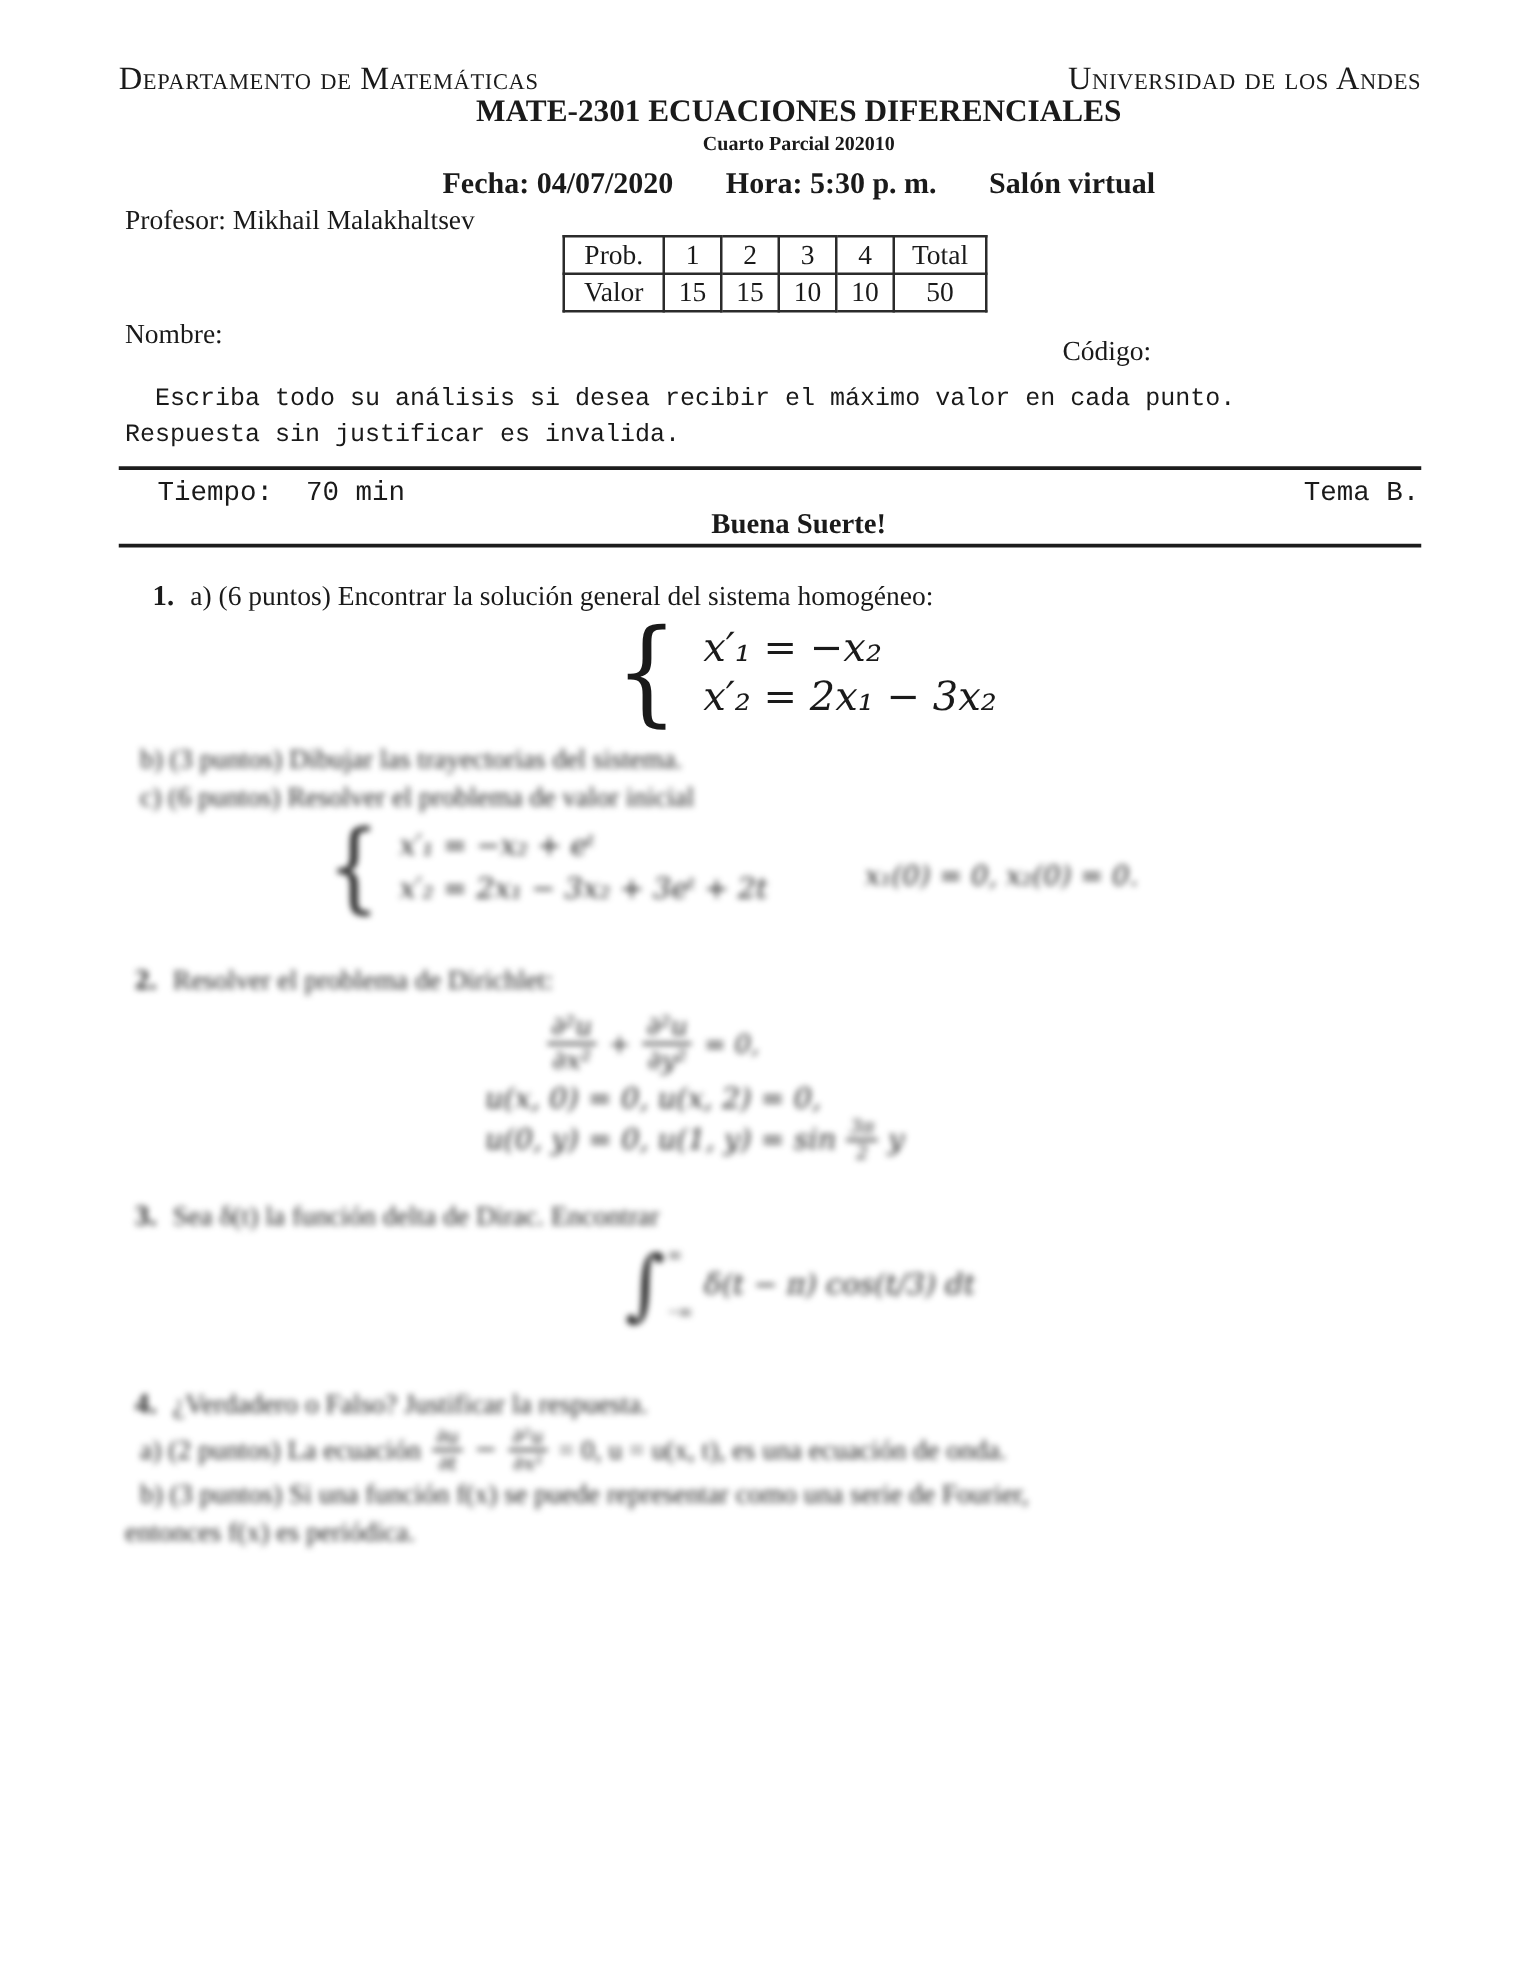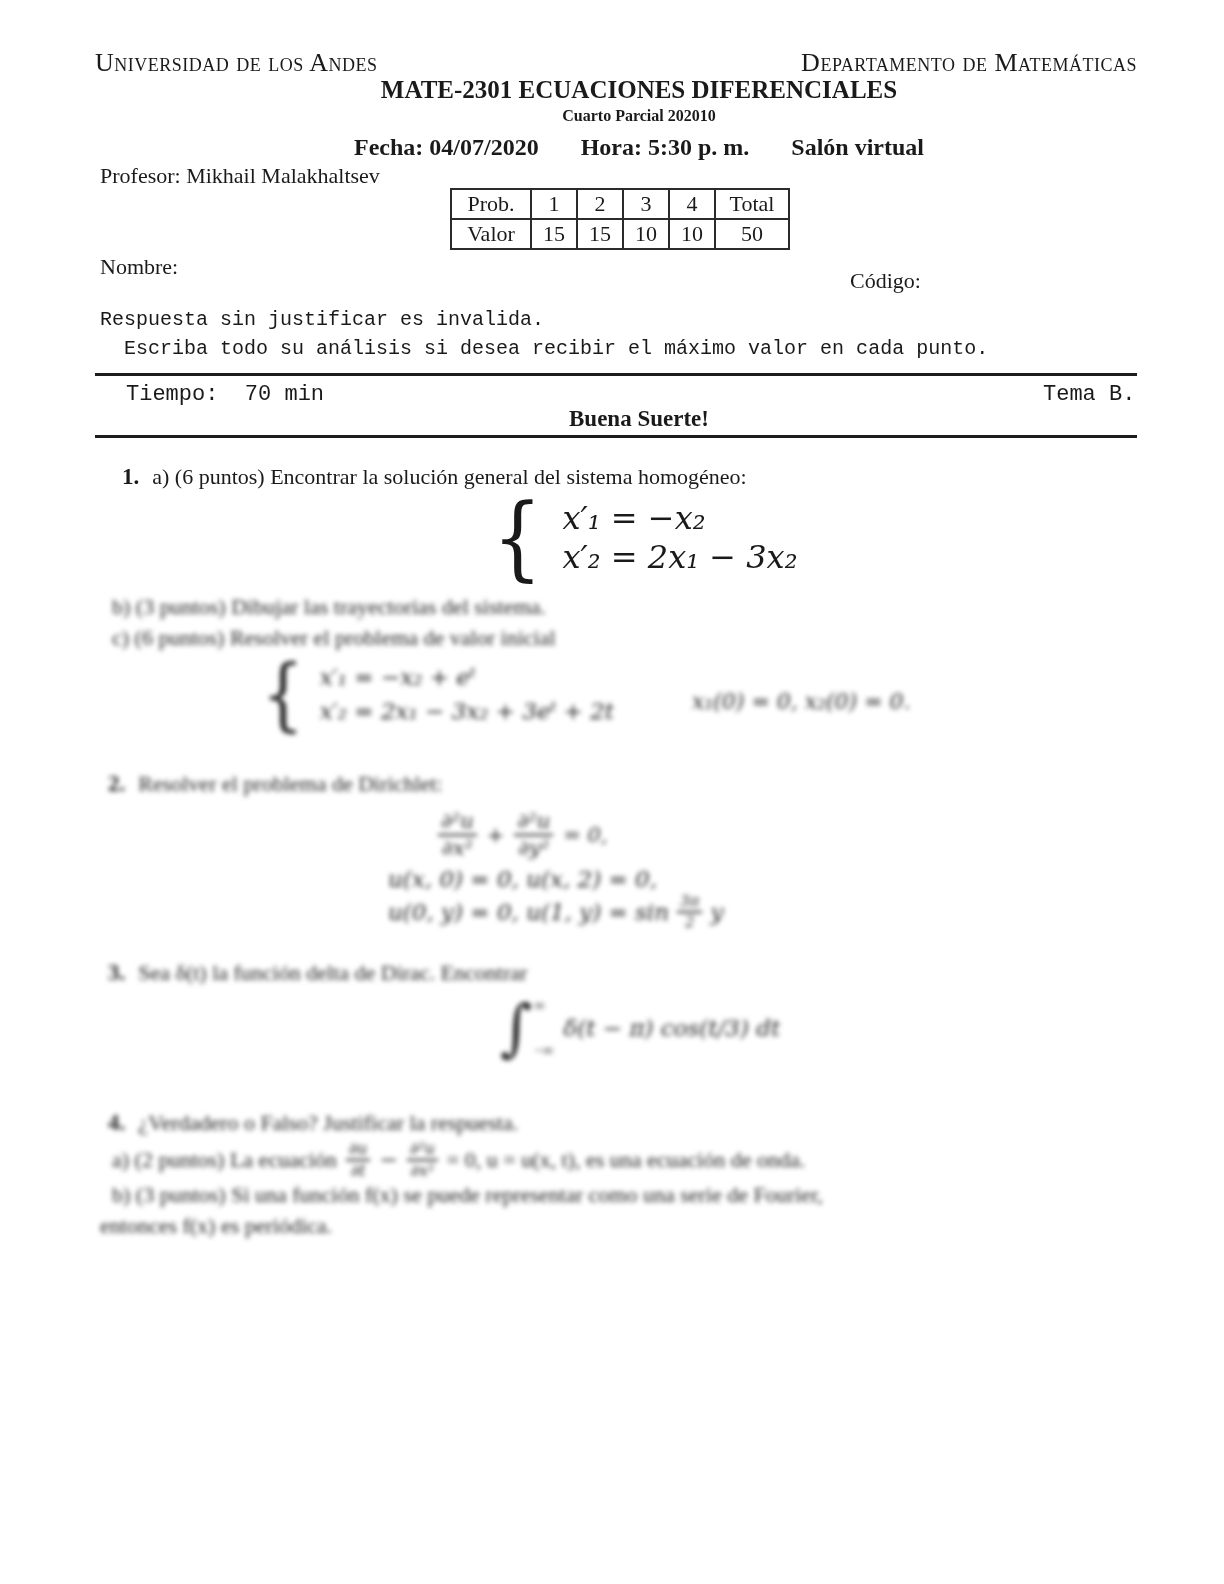--- a/index.html
+++ b/index.html
@@ -70,22 +70,22 @@
   .p4a .frac{font-size:16px;}
   .p4b1{top:1182px;left:112px;font-size:22px;}
   .p4b2{top:1213px;left:100px;font-size:22px;}
 </style>
 </head>
 <body>
 
 <div class="page">
 
   <div class="abs hdr-row">
+    <span class="sc">Departamento de Matemáticas</span>
     <span class="sc">Universidad de los Andes</span>
-    <span class="sc">Departamento de Matemáticas</span>
   </div>
   <div class="abs center b course">MATE-2301 ECUACIONES DIFERENCIALES</div>
   <div class="abs center b session">Cuarto Parcial 202010</div>
   <div class="abs center fecha-row">
     <span>Fecha: 04/07/2020</span>
     <span>Hora: 5:30 p. m.</span>
     <span>Salón virtual</span>
   </div>
   <div class="abs prof">Profesor: Mikhail Malakhaltsev</div>
 
@@ -107,22 +107,22 @@
         <td>10</td>
         <td class="last">50</td>
       </tr>
     </tbody>
   </table>
 
   <div class="abs nombre">Nombre:</div>
   <div class="abs codigo">Código:</div>
 
   <div class="abs instr mono">
+    <div class="pre">  Escriba todo su análisis si desea recibir el máximo valor en cada punto.</div>
     <div class="pre">Respuesta sin justificar es invalida.</div>
-    <div class="pre">  Escriba todo su análisis si desea recibir el máximo valor en cada punto.</div>
   </div>
 
   <div class="abs rule hr1"></div>
   <div class="abs tiempo mono pre">Tiempo:  70 min</div>
   <div class="abs tema mono">Tema B.</div>
   <div class="abs center b wish">Buena Suerte!</div>
   <div class="abs rule hr2"></div>
 
   <div class="abs phead" style="top:464px;left:122px;">
     <span class="pnum">1.</span>

